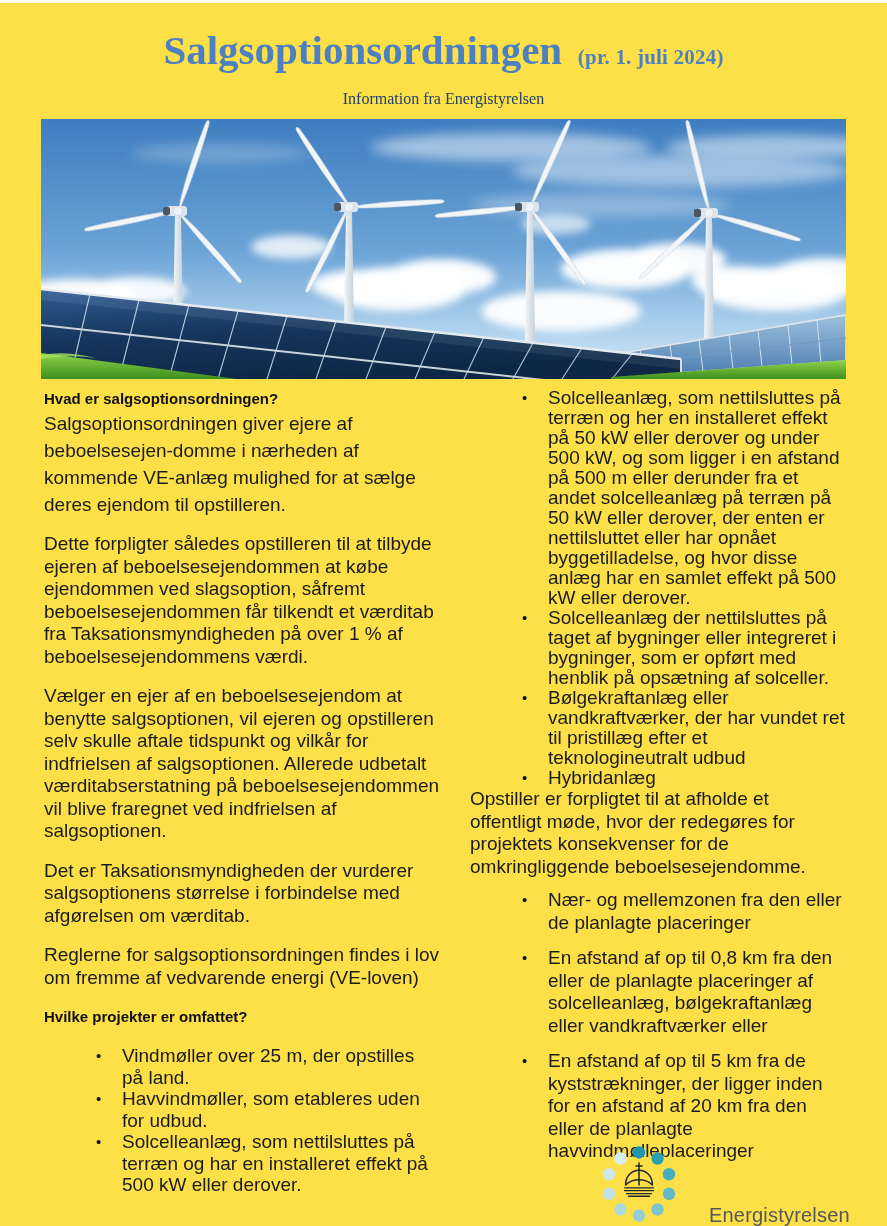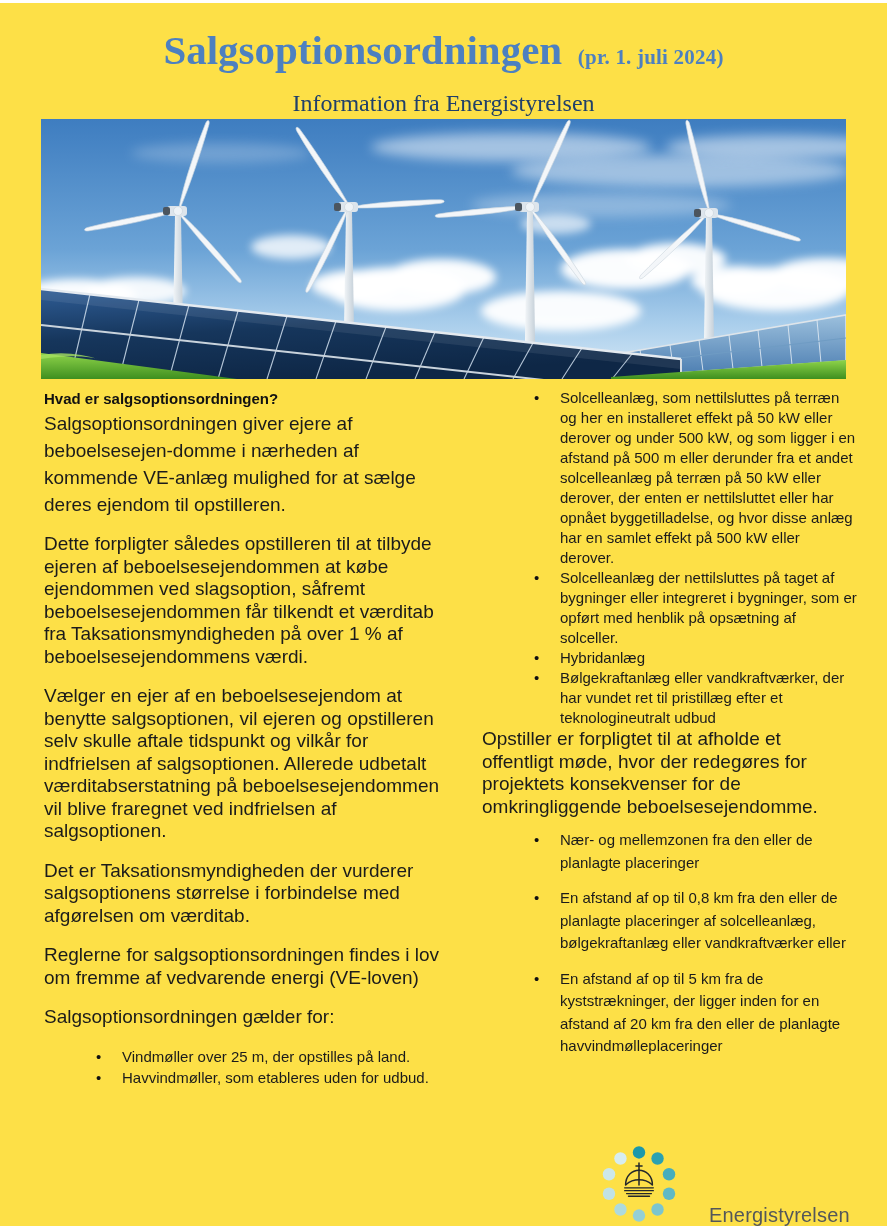--- a/index.html
+++ b/index.html
@@ -12,41 +12,41 @@
   }
   
   .header { text-align:center; padding-top:24px; }
   .title-line {
     font-family:"Liberation Serif","DejaVu Serif",serif;
     color:#4d80c0; font-weight:bold; font-size:41px; line-height:46px;
   }
   .title-suffix { font-size:21px; font-weight:bold; letter-spacing:0.2px; }
   .subtitle {
     font-family:"Liberation Serif","DejaVu Serif",serif;
-    color:#20406a; font-size:24px; margin-top:10px;
+    color:#20406a; font-size:16px; margin-top:10px;
   }
   
   .hero { position:absolute; left:41px; top:116px; width:805px; height:260px; overflow:hidden; }
   .hero svg { display:block; }
   
   .columns {
     position:absolute; left:44px; top:385px; width:801px;
-    display:flex; gap:42px;
+    display:flex; gap:30px;
   }
   .col-left  { width:396px; flex:0 0 396px; }
   .col-right { width:375px; flex:0 0 375px; }
   .col-left h2, .col-right h2 { font-size:15px; font-weight:bold; color:#111; line-height:22px; }
   .col-right h2.nowrap { white-space:nowrap; letter-spacing:-0.15px; }
   .col-left p  { font-size:19px; line-height:22.5px; margin-bottom:17px; }
   .col-left p.first { line-height:27px; margin-bottom:15px; }
   .col-left h2.mt { margin-top:6px; margin-bottom:17px; }
   .col-right p { font-size:19px; line-height:22.5px; margin-bottom:11px; }
   ul.bullets { list-style:none; margin-left:52px; }
   ul.bullets li {
-    position:relative; padding-left:26px; font-size:15px; line-height:21.5px;
+    position:relative; padding-left:26px; font-size:19px; line-height:21.5px;
   }
   ul.bullets li::before {
     content:"\2022"; position:absolute; left:0; top:0; font-size:15px; color:#111;
   }
   .col-right ul.tight li { line-height:20px; }
   .col-right ul.spaced { margin-top:6px; }
   .col-right ul.spaced li { line-height:22.5px; margin-bottom:13px; }
   .col-right h2 { margin-top:8px; margin-bottom:10px; }
   
   .footer {
@@ -218,33 +218,34 @@
 
   <div class="columns">
     <div class="col-left">
       <h2>Hvad er salgsoptionsordningen?</h2>
       <p class="first">Salgsoptionsordningen giver ejere af beboelsesejen-domme i nærheden af kommende VE-anlæg mulighed for at sælge deres ejendom til opstilleren.</p>
       <p>Dette forpligter således opstilleren til at tilbyde ejeren af beboelsesejendommen at købe ejendommen ved slagsoption, såfremt beboelsesejendommen får tilkendt et værditab fra Taksationsmyndigheden på over 1 % af beboelsesejendommens værdi.</p>
       <p>Vælger en ejer af en beboelsesejendom at benytte salgsoptionen, vil ejeren og opstilleren selv skulle aftale tidspunkt og vilkår for indfrielsen af salgsoptionen. Allerede udbetalt værditabserstatning på beboelsesejendommen vil blive fraregnet ved indfrielsen af salgsoptionen.</p>
       <p>Det er Taksationsmyndigheden der vurderer salgsoptionens størrelse i forbindelse med afgørelsen om værditab.</p>
       <p>Reglerne for salgsoptionsordningen findes i lov om fremme af vedvarende energi (VE-loven)</p>
 
-      <p>Salgsoptionsordningen gælder for:</p>
+      <h2 class="mt">Hvilke projekter er omfattet?</h2>
       <ul class="bullets">
         <li>Vindmøller over 25 m, der opstilles på land.</li>
         <li>Havvindmøller, som etableres uden for udbud.</li>
+        <li>Solcelleanlæg, som nettilsluttes på terræn og har en installeret effekt på 500 kW eller derover.</li>
       </ul>
     </div>
 
     <div class="col-right">
       <ul class="bullets tight">
         <li>Solcelleanlæg, som nettilsluttes på terræn og her en installeret effekt på 50 kW eller derover og under 500 kW, og som ligger i en afstand på 500 m eller derunder fra et andet solcelleanlæg på terræn på 50 kW eller derover, der enten er nettilsluttet eller har opnået byggetilladelse, og hvor disse anlæg har en samlet effekt på 500 kW eller derover.</li>
         <li>Solcelleanlæg der nettilsluttes på taget af bygninger eller integreret i bygninger, som er opført med henblik på opsætning af solceller.</li>
+        <li>Bølgekraftanlæg eller vandkraftværker, der har vundet ret til pristillæg efter et teknologineutralt udbud</li>
         <li>Hybridanlæg</li>
-        <li>Bølgekraftanlæg eller vandkraftværker, der har vundet ret til pristillæg efter et teknologineutralt udbud</li>
       </ul>
 
       <p>Opstiller er forpligtet til at afholde et offentligt møde, hvor der redegøres for projektets konsekvenser for de omkringliggende beboelsesejendomme.</p>
       <ul class="bullets spaced">
         <li>Nær- og mellemzonen fra den eller de planlagte placeringer</li>
         <li>En afstand af op til 0,8 km fra den eller de planlagte placeringer af solcelleanlæg, bølgekraftanlæg eller vandkraftværker eller</li>
         <li>En afstand af op til 5 km fra de kyststrækninger, der ligger inden for en afstand af 20 km fra den eller de planlagte havvindmølleplaceringer</li>
       </ul>
     </div>
   </div>

